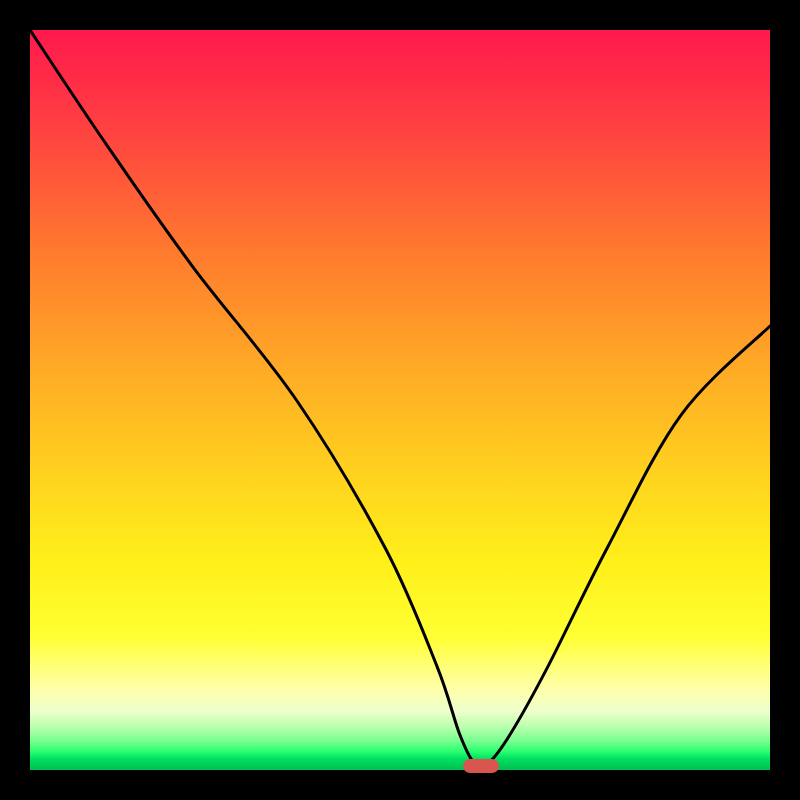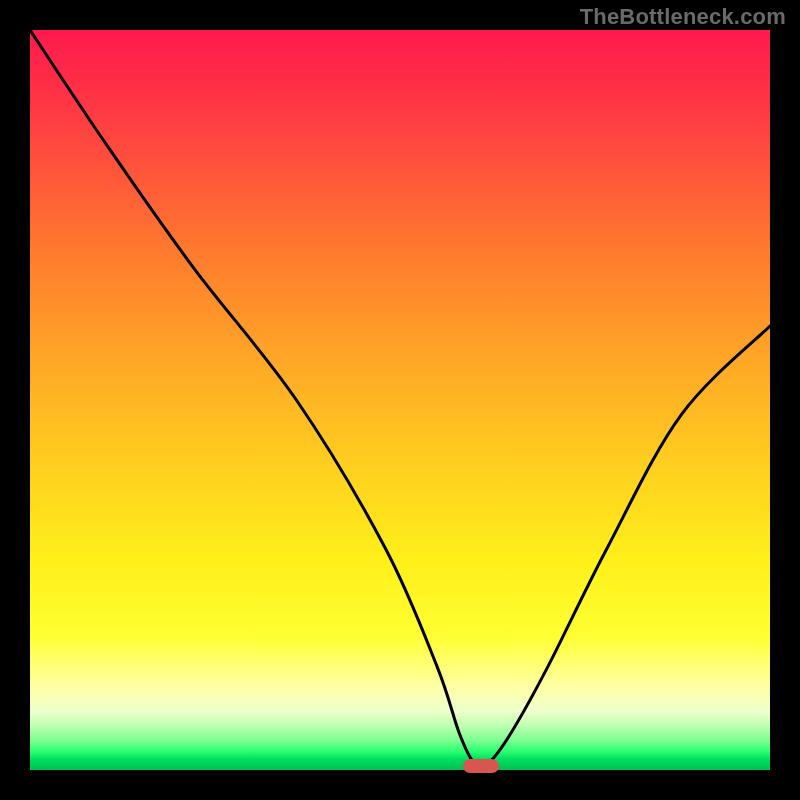--- a/index.html
+++ b/index.html
@@ -69,21 +69,20 @@
     border-radius: 7px;
     background: #d9564f;
     z-index: 3;
   }
 </style>
 </head>
 <body>
 
 <div class="frame">
 
-  <div class="watermark">TheBottleneck.com</div>
 
   <div class="plot">
 
     <svg class="curve" viewBox="0 0 740 740" preserveAspectRatio="none">
       <path d="M 0 0 C 12.333333333333334 18.5, 46.86666666666666 71.53333333333333, 74 111 C 101.13333333333334 150.46666666666667, 130.73333333333335 193.6333333333333, 162.8 236.79999999999995 C 194.86666666666667 279.96666666666664, 234.33333333333331 323.1333333333333, 266.4 370 C 298.46666666666664 416.8666666666667, 331.76666666666665 473.6, 355.2 518 C 378.6333333333333 562.4, 394.66666666666674 605.5666666666666, 407.00000000000006 636.4 C 419.33333333333337 667.2333333333333, 423.0333333333333 686.9666666666667, 429.2 703 C 435.3666666666667 719.0333333333333, 439.06666666666666 727.6666666666667, 444 732.6 C 448.93333333333334 737.5333333333333, 452.6333333333333 737.5333333333333, 458.8 732.6 C 464.9666666666667 727.6666666666667, 471.1333333333333 719.0333333333333, 481 703 C 490.8666666666667 686.9666666666667, 501.96666666666664 667.2333333333333, 518 636.4 C 534.0333333333333 605.5666666666666, 555 559.9333333333333, 577.2 518 C 599.4000000000001 476.06666666666666, 624.0666666666667 421.8, 651.2 384.8 C 678.3333333333334 347.8, 725.2 310.8, 740 296" fill="none" stroke="#000" stroke-width="3" stroke-linejoin="round" stroke-linecap="round"></path>
     </svg>
 
     <div class="marker" style="left: 433.4px; top: 729.3px;"></div>
 
   </div>

